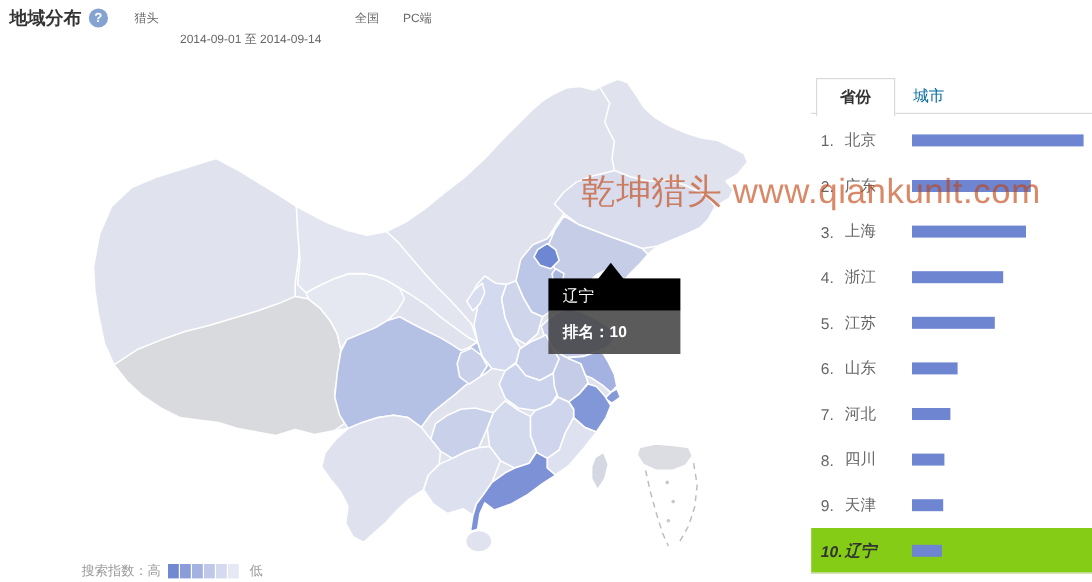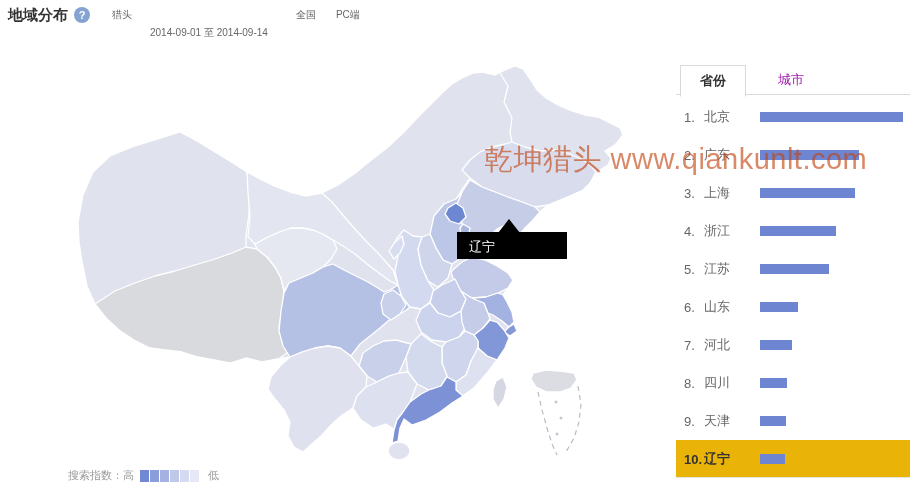--- a/index.html
+++ b/index.html
@@ -33,27 +33,27 @@
   .legend .swatches{display:flex;margin-left:6px;}
   .legend .sw{width:9px;height:12px;margin-right:1px;}
   .legend .lg-low{margin-left:8px;}
   
   .panel{position:absolute;left:676px;top:65px;width:234px;z-index:2;}
   .tabs{position:relative;height:30px;text-decoration:underline;}
   .tabs .tabline{position:absolute;left:0;right:0;bottom:0;height:1px;background:#d9d9d9;}
   .tab{position:absolute;top:0;height:29px;line-height:29px;font-size:13px;text-align:center;cursor:pointer;}
   .tab.active{left:4px;width:64px;background:#fff;border:1px solid #d9d9d9;border-bottom:1px solid #fff;
               font-weight:bold;color:#333;z-index:2;height:30px;}
-  .tab.inactive{left:85px;width:60px;color:#a21caf;}
+  .tab.inactive{left:68px;width:60px;color:#0369a1;}
   .list{position:relative;margin-top:3px;}
   .row{position:relative;height:38px;display:flex;align-items:center;font-size:13px;color:#666;cursor:pointer;}
   .row .rk{width:20px;text-align:left;margin-left:8px;}
   .row .nm{width:56px;}
   .row .bar{height:10px;}
-  .row.hl{background:#eab308;color:#333;font-weight:bold;}
+  .row.hl{background:#84cc16;color:#333;font-weight:bold;font-style:italic;}
   .panel-bottom{position:absolute;left:676px;top:477px;width:234px;height:1px;background:#e5e5e5;z-index:2;}
 </style>
 </head>
 <body>
 
 <div class="header">
   <span class="hd-title">地域分布</span>
   <span class="hd-help">?</span>
   <span class="hd-item hd-kw">猎头</span>
   <span class="hd-item hd-date">2014-09-01 至 2014-09-14</span>
@@ -101,20 +101,21 @@
   <circle cx="556" cy="402" r="1.5" fill="#c5c8d2"></circle>
   <circle cx="561" cy="418" r="1.5" fill="#c5c8d2"></circle>
   <circle cx="557" cy="434" r="1.5" fill="#c5c8d2"></circle>
 </svg>
 
 <div class="watermark">乾坤猎头 www.qiankunlt.com</div>
 
 <div class="tooltip">
   <div class="arrow"></div>
   <div class="tt-title">辽宁</div>
+  <div class="tt-body"><span>排名：</span><span>10</span></div>
 </div>
 
 <div class="legend">
   <span class="lg-label">搜索指数：高</span>
   <span class="swatches">
     <span class="sw" style="background: rgb(112, 137, 210);"></span>
     <span class="sw" style="background: rgb(139, 156, 218);"></span>
     <span class="sw" style="background: rgb(165, 177, 224);"></span>
     <span class="sw" style="background: rgb(191, 200, 232);"></span>
     <span class="sw" style="background: rgb(213, 218, 240);"></span>

